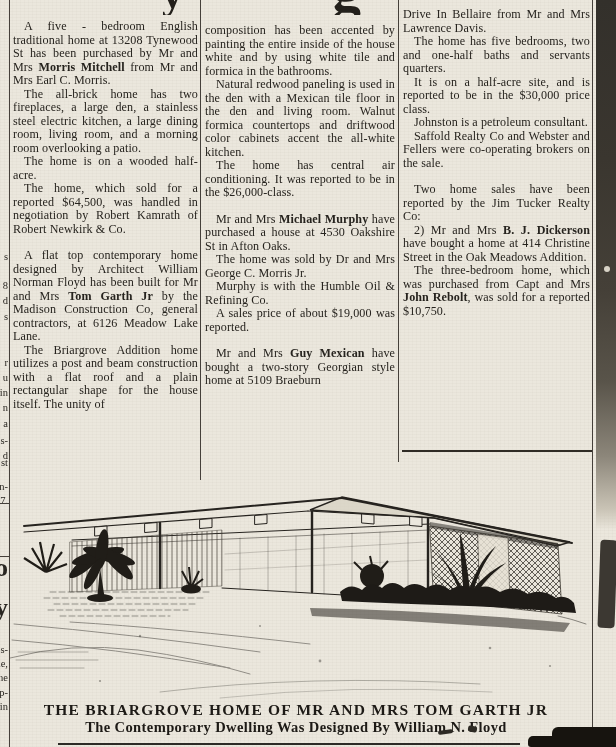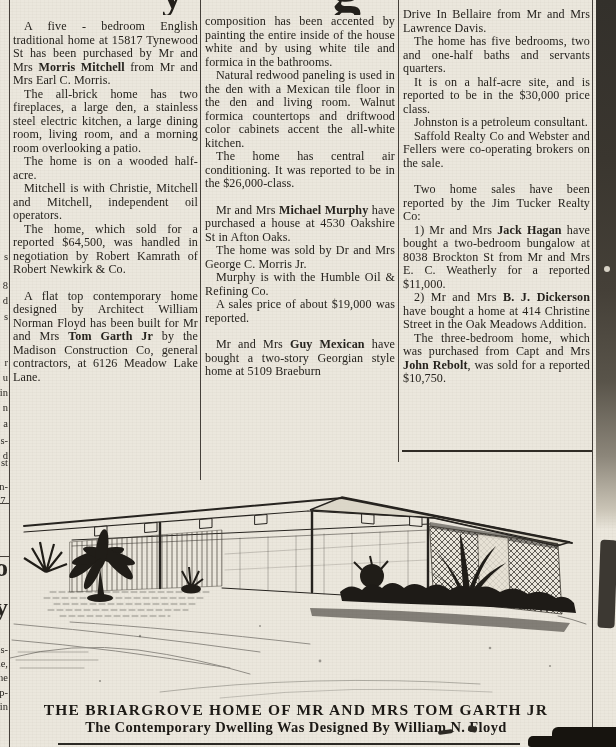--- a/index.html
+++ b/index.html
@@ -23,21 +23,21 @@
   .frag{position:absolute;right:1px;font-size:10.5px;line-height:10px;white-space:nowrap;color:#2a2722;}
   .frag-big{font-size:26px;line-height:24px;font-weight:bold;}
   .margin-rule{position:absolute;left:0;width:9px;height:1px;background:#45403a;}
   
   .top-glyphs{position:absolute;left:120px;top:0;width:380px;height:15px;overflow:hidden;}
   .top-glyph{position:absolute;font-weight:bold;color:#23201b;font-family:"Liberation Serif",serif;}
   
   .col{position:absolute;top:0;height:480px;overflow:hidden;text-align:justify;
        font-size:12.1px;line-height:13.5px;letter-spacing:.1px;}
   .col1{left:13px;width:185px;padding-top:20px;}
-  .col2{left:205px;width:190px;padding-top:15px;}
+  .col2{left:205px;width:190px;padding-top:24px;}
   .col3{left:403px;width:187px;padding-top:8px;}
   .para{margin:0;text-indent:11px;}
   .para.noindent{text-indent:0;}
   .para.gap{margin-top:13px;}
   .bold{font-weight:bold;}
   .hrule-col3{position:absolute;left:402px;top:450px;width:190px;height:2px;background:#2f2b25;}
   
   .illustration{position:absolute;left:10px;top:476px;width:584px;height:228px;}
   
   .caption{position:absolute;left:12px;top:701px;width:568px;text-align:center;color:#1d1a16;}
@@ -89,45 +89,44 @@
     </div>
   <div class="margin-rule" style="top:503px"></div>
   <div class="margin-rule" style="top:556px"></div>
 
   <div class="vrule left"></div>
   <div class="vrule c1"></div>
   <div class="vrule c2"></div>
   <div class="vrule right"></div>
 
   <div class="col col1">
-      <p class="para"><span>A five - bedroom English traditional home at 15817 Tynewood St has been purchased by Mr and Mrs </span><span class="bold">Morris Mitchell</span><span> from Mr and Mrs Earl C. Morris.</span></p>
+      <p class="para"><span>A five - bedroom English traditional home at 13208 Tynewood St has been purchased by Mr and Mrs </span><span class="bold">Morris Mitchell</span><span> from Mr and Mrs Earl C. Morris.</span></p>
       <p class="para"><span>The all-brick home has two fireplaces, a large den, a stainless steel electric kitchen, a large dining room, living room, and a morning room overlooking a patio.</span></p>
       <p class="para"><span>The home is on a wooded half-acre.</span></p>
-      <p class="para"><span>Mitchell is with Christie, Mitchell and Mitchell, independent oil operators.</span></p>
       <p class="para"><span>The home, which sold for a reported $64,500, was handled in negotiation by Robert Kamrath of Robert Newkirk &amp; Co.</span></p>
       <p class="para gap"><span>A flat top contemporary home designed by Architect William Norman Floyd has been built for Mr and Mrs </span><span class="bold">Tom Garth Jr</span><span> by the Madison Construction Co, general contractors, at 6126 Meadow Lake Lane.</span></p>
+      <p class="para"><span>The Briargrove Addition home utilizes a post and beam construction with a flat roof and a plain rectangular shape for the house itself. The unity of</span></p>
     </div>
   <div class="col col2">
       <p class="para noindent"><span>composition has been accented by painting the entire inside of the house white and by using white tile and formica in the bathrooms.</span></p>
       <p class="para"><span>Natural redwood paneling is used in the den with a Mexican tile floor in the den and living room. Walnut formica countertops and driftwood color cabinets accent the all-white kitchen.</span></p>
       <p class="para"><span>The home has central air conditioning. It was reported to be in the $26,000-class.</span></p>
       <p class="para gap"><span>Mr and Mrs </span><span class="bold">Michael Murphy</span><span> have purchased a house at 4530 Oakshire St in Afton Oaks.</span></p>
       <p class="para"><span>The home was sold by Dr and Mrs George C. Morris Jr.</span></p>
       <p class="para"><span>Murphy is with the Humble Oil &amp; Refining Co.</span></p>
       <p class="para"><span>A sales price of about $19,000 was reported.</span></p>
       <p class="para gap"><span>Mr and Mrs </span><span class="bold">Guy Mexican</span><span> have bought a two-story Georgian style home at 5109 Braeburn</span></p>
     </div>
   <div class="col col3">
       <p class="para noindent"><span>Drive In Bellaire from Mr and Mrs Lawrence Davis.</span></p>
       <p class="para"><span>The home has five bedrooms, two and one-half baths and servants quarters.</span></p>
       <p class="para"><span>It is on a half-acre site, and is reported to be in the $30,000 price class.</span></p>
       <p class="para"><span>Johnston is a petroleum consultant.</span></p>
       <p class="para"><span>Saffold Realty Co and Webster and Fellers were co-operating brokers on the sale.</span></p>
       <p class="para gap"><span>Two home sales have been reported by the Jim Tucker Realty Co:</span></p>
-      <p class="para"><span>1) Mr and Mrs </span><span class="bold">Jack Hagan</span><span> have bought a two-bedroom bungalow at 8038 Brockton St from Mr and Mrs E. C. Weatherly for a reported $11,000.</span></p>
       <p class="para"><span>2) Mr and Mrs </span><span class="bold">B. J. Dickerson</span><span> have bought a home at 414 Christine Street in the Oak Meadows Addition.</span></p>
       <p class="para"><span>The three-bedroom home, which was purchased from Capt and Mrs </span><span class="bold">John Rebolt</span><span>, was sold for a reported $10,750.</span></p>
     </div>
 
   <div class="hrule-col3"></div>
 
   <svg class="illustration" viewBox="0 0 584 228">
     <g stroke="#26231f" fill="none" stroke-linecap="round">
 
       <polygon points="332,21 560,66 547,70 424,42 300,34" fill="#d6d0c1" fill-opacity="0.7" stroke-width="1.4"></polygon>

